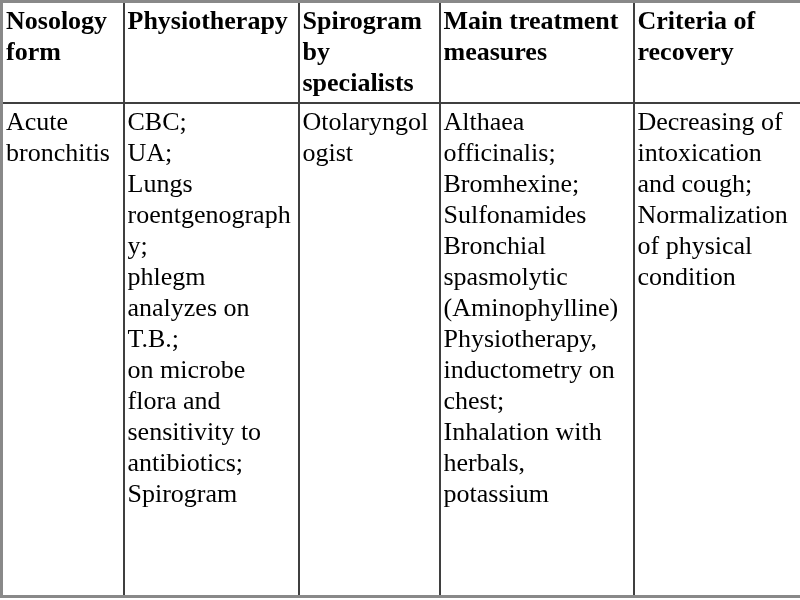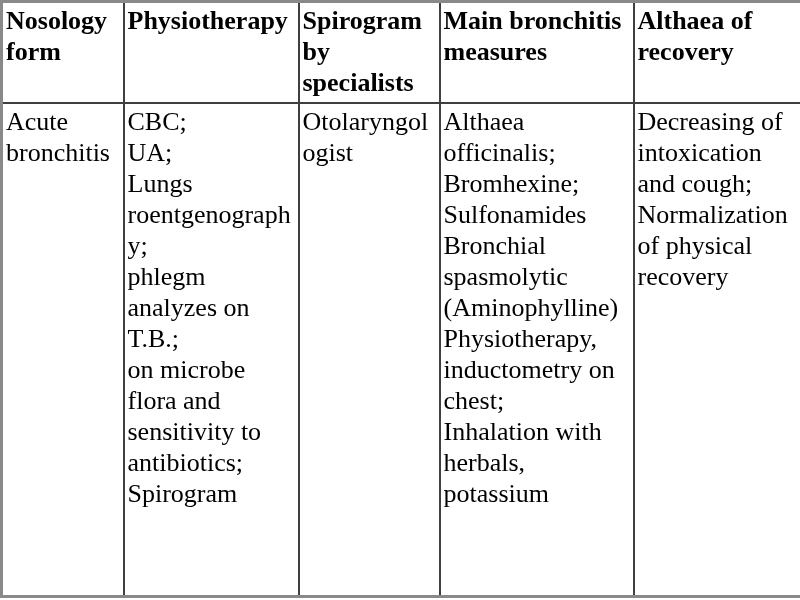--- a/index.html
+++ b/index.html
@@ -64,37 +64,37 @@
       <col class="c2">
       <col class="c3">
       <col class="c4">
       <col class="c5">
     </colgroup>
     <thead>
       <tr>
         <th>Nosology form</th>
         <th>Physiotherapy</th>
         <th>Spirogram by specialists</th>
-        <th>Main bronchitis measures</th>
-        <th>Althaea of recovery</th>
+        <th>Main treatment measures</th>
+        <th>Criteria of recovery</th>
       </tr>
     </thead>
     <tbody>
       <tr>
         <td>Acute bronchitis</td>
         <td>CBC;
 UA;
 Lungs roentgenography;
 phlegm analyzes on T.B.;
 on microbe flora and sensitivity to antibiotics;
 Spirogram</td>
         <td>Otolaryngologist</td>
         <td>Althaea officinalis;
 Bromhexine;
 Sulfonamides Bronchial spasmolytic (Aminophylline)
 Physiotherapy, inductometry on chest;
 Inhalation with herbals, potassium</td>
         <td>Decreasing of intoxication and cough;
-Normalization of physical recovery</td>
+Normalization of physical condition</td>
       </tr>
     </tbody>
   </table>
 </div>
 
 </body></html>

